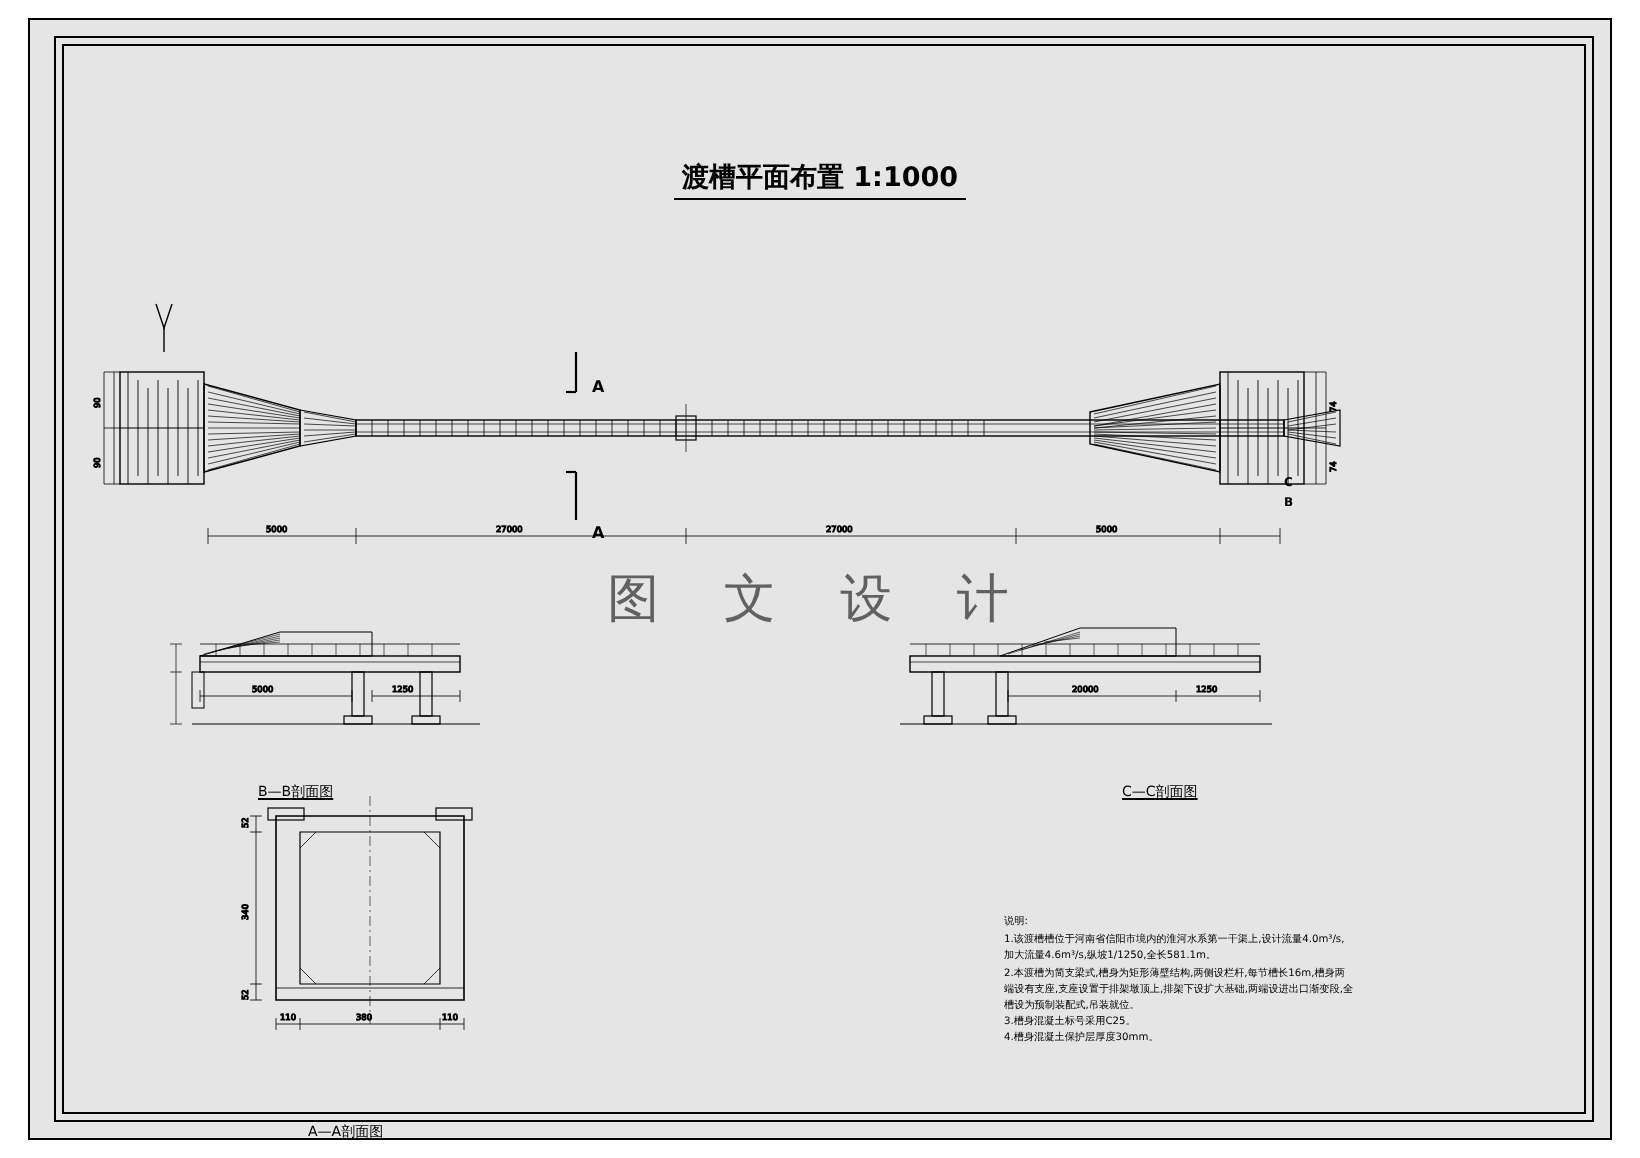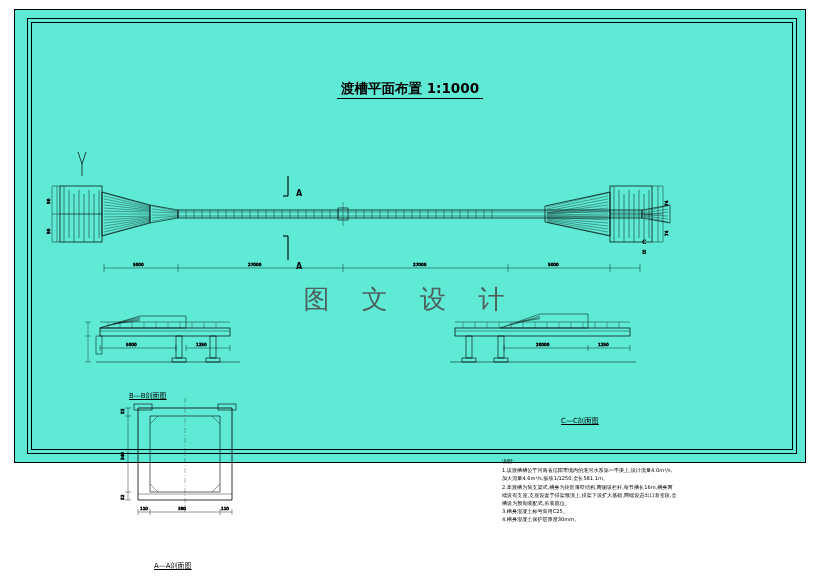--- a/index.html
+++ b/index.html
@@ -31,24 +31,24 @@
     color: #e8000c;
     letter-spacing: 1px;
     white-space: nowrap;
   }
   
   .sheet {
     position: absolute;
     left: 14px;
     top: 9px;
     width: 792px;
-    height: 454px;
+    height: 561px;
     border: 1px solid #000;
     box-sizing: border-box;
-    background: #5eead4;
+    background: #e5e5e5;
   }
   .sheet-inner {
     position: absolute;
     left: 12px;
     top: 8px;
     right: 8px;
     bottom: 8px;
     border: 1px solid #000;
     box-sizing: border-box;
   }
@@ -176,21 +176,21 @@
       <div class="sheet-inner2"></div>
     </div>
 
     <div class="plan-title">
       <span>渡槽平面布置 1:1000</span>
     </div>
 
     <div class="watermark">图 文 设 计</div>
 
     <div class="sec-label under" style="left:114px; top:381px;">B—B剖面图</div>
-    <div class="sec-label under" style="left:546px; top:381px;margin-top:25px;">C—C剖面图</div>
+    <div class="sec-label under" style="left:546px; top:381px;">C—C剖面图</div>
     <div class="sec-label under" style="left:139px; top:527px;margin-top:24px;">A—A剖面图</div>
 
     <div class="sec-label" style="left:281px; top:179px; font-weight:bold; font-size:8px;">A</div>
     <div class="sec-label" style="left:281px; top:252px; font-weight:bold; font-size:8px;">A</div>
     <div class="sec-label" style="left:627px; top:228px; font-weight:bold; font-size:6px;">C</div>
     <div class="sec-label" style="left:627px; top:238px; font-weight:bold; font-size:6px;">B</div>
 
     <div class="notes">
       <div class="n-title">说明:</div>
       <div class="n-item">1.该渡槽槽位于河南省信阳市境内的淮河水系第一干渠上,设计流量4.0m³/s,加大流量4.6m³/s,纵坡1/1250,全长581.1m。</div>

